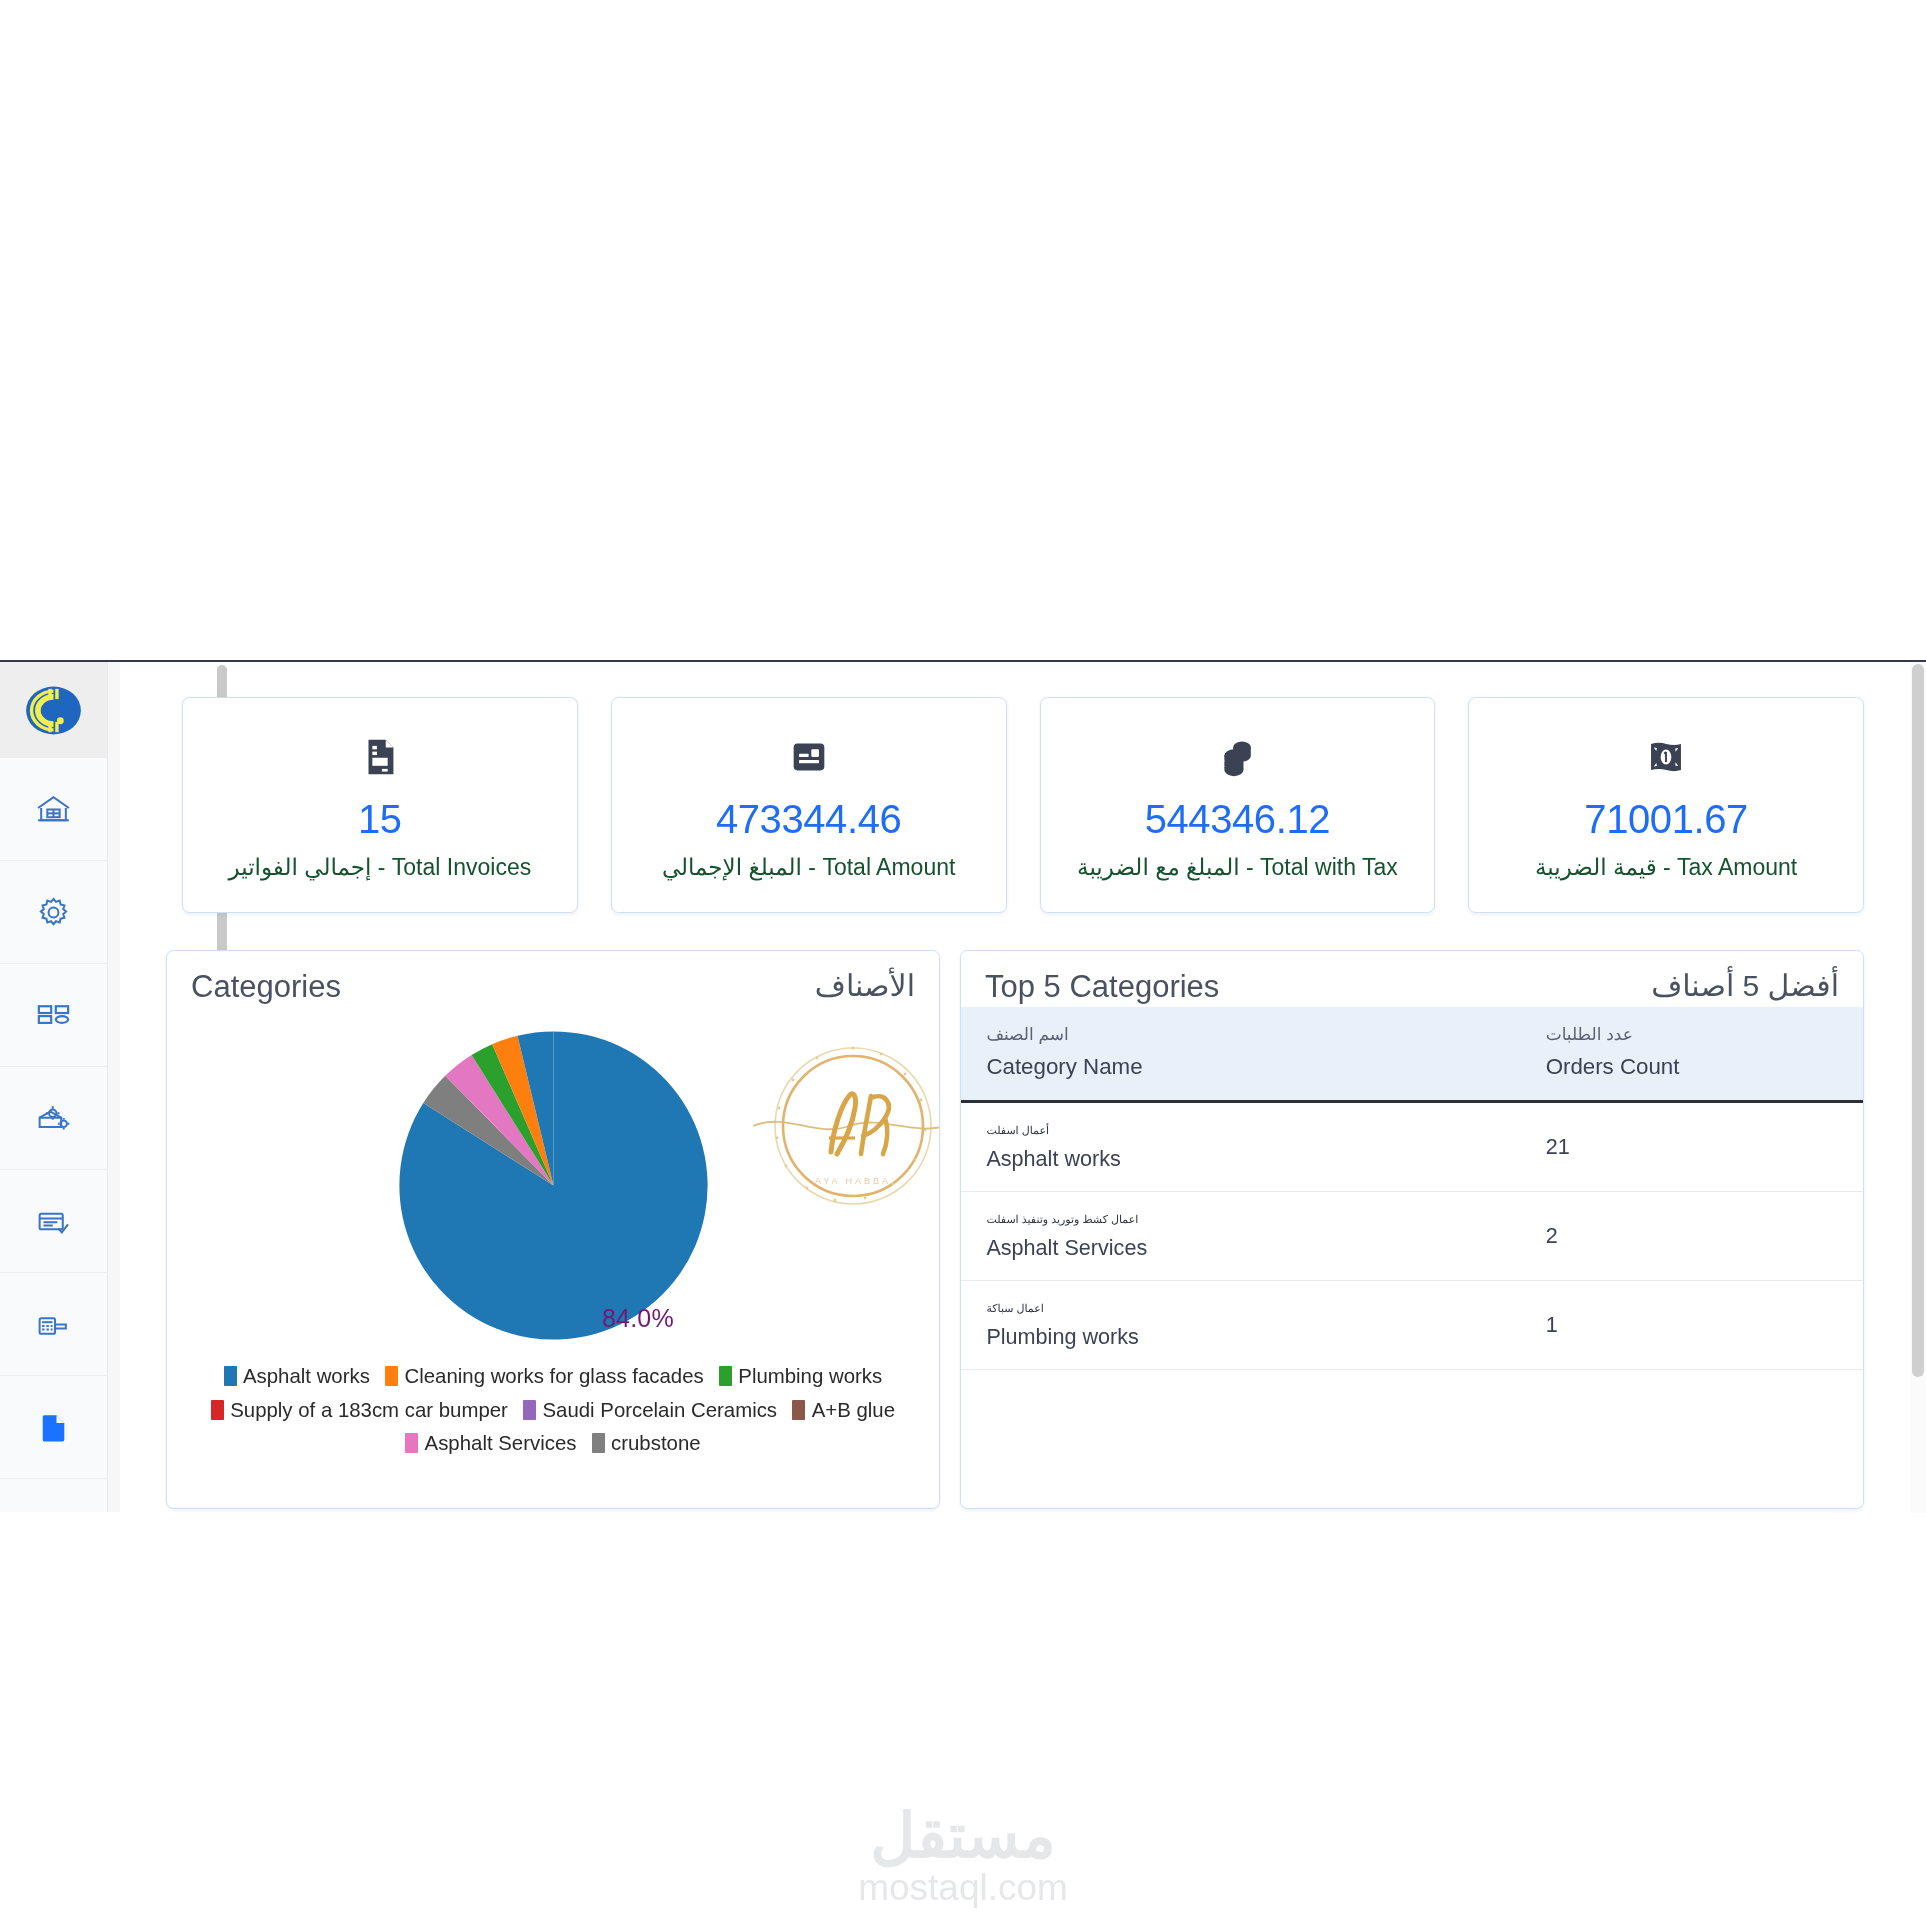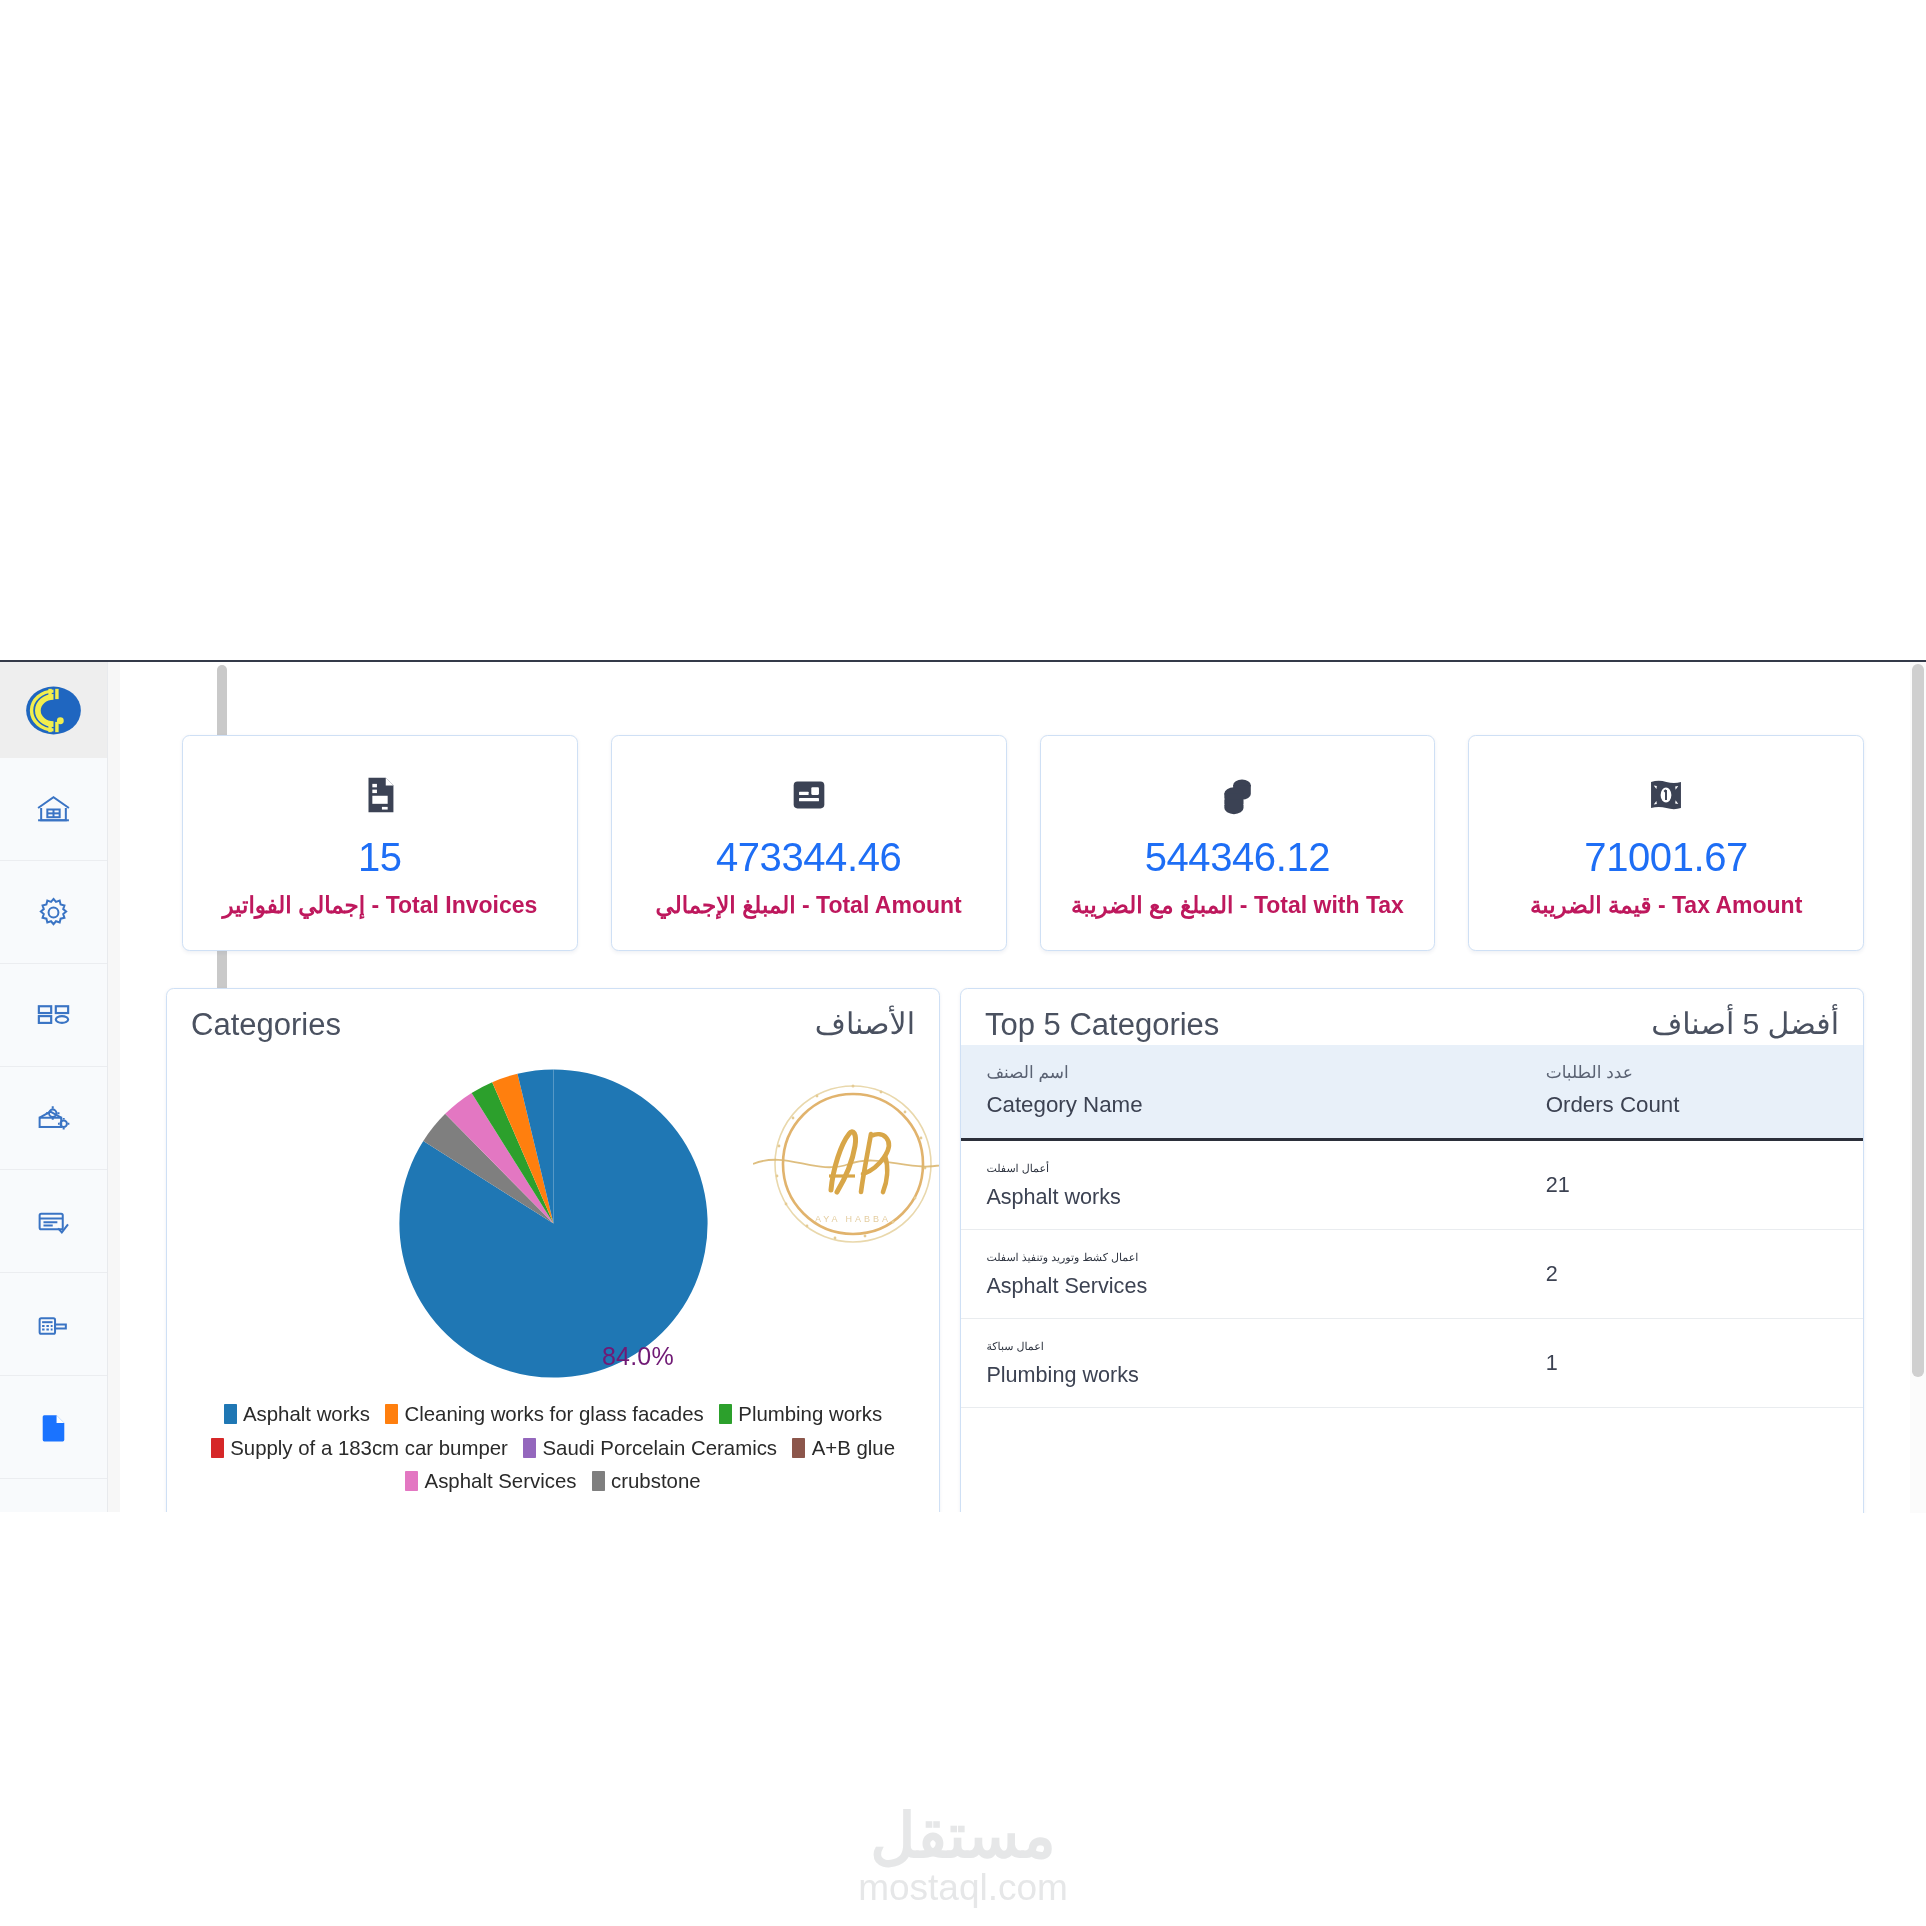--- a/index.html
+++ b/index.html
@@ -65,41 +65,41 @@
 
   
   #content{
     position:absolute; left:120px; top:0; right:16px; bottom:0;
     padding:0 46px;
   }
 
   
   #stats-row{
     display:flex; gap:33px;
-    padding-top:73px;
+    padding-top:35px;
     margin-left:16px;
   }
   .stat-card{
     flex:1 1 0;
     height:216px;
     background:#ffffff;
     border:1.5px solid #cfe0f5;
     border-radius:7.7px;
     box-shadow:0 1.2px 3.9px rgba(30,60,120,.07);
     display:flex; flex-direction:column; align-items:center; justify-content:center;
     gap:17px;
   }
   .stat-icon{ height:51px; display:flex; align-items:center; justify-content:center; }
   .stat-icon svg{ display:block; }
   .stat-value{
     font-size:40px; color:#1e6ef5; font-weight:400; letter-spacing:-0.4px;
     line-height:1;
   }
   .stat-label{
-    font-size:23px; color:#be185d; font-weight:700; line-height:1;
+    font-size:23px; color:#14532d; font-weight:400; line-height:1;
     direction:rtl; text-align:center; white-space:nowrap;
   }
 
   
   #panels-row{
     display:flex; gap:20px; margin-top:37px;
   }
   .panel{
     background:#ffffff;
     border:1.5px solid #cfe0f5;

